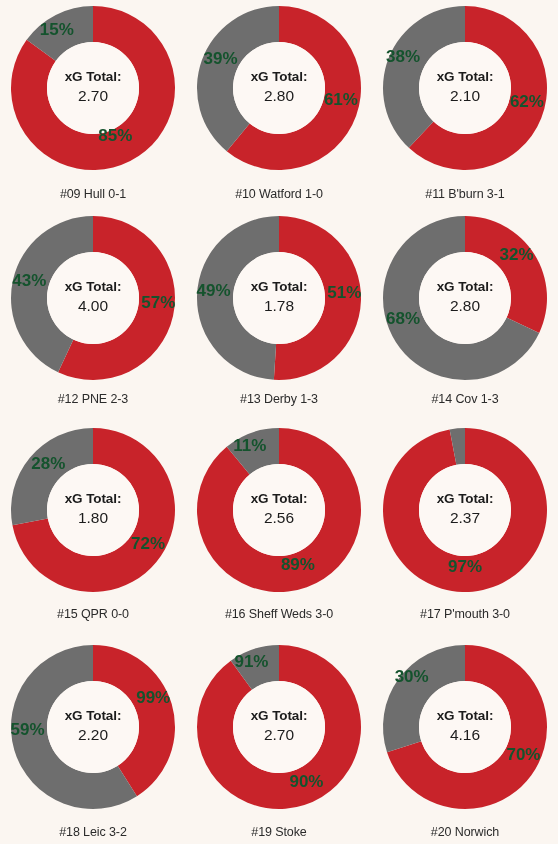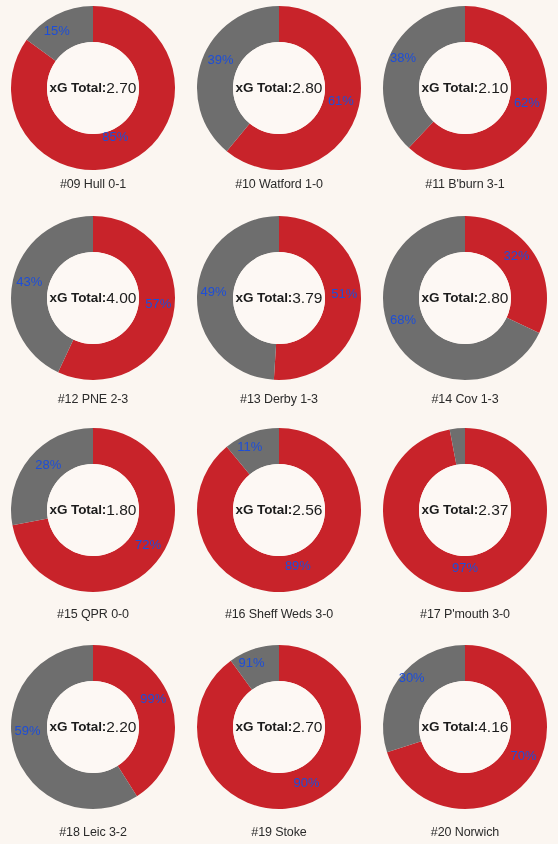--- a/index.html
+++ b/index.html
@@ -40,58 +40,58 @@
     height: 172px;
     overflow: visible;
   }
   .hole-label {
     position: absolute;
     left: 0;
     top: 0;
     width: 172px;
     height: 172px;
     display: flex;
-    flex-direction: row;
+    flex-direction: column;
     align-items: center;
     justify-content: center;
     pointer-events: none;
   }
   .hole-title {
     font-size: 13.5px;
     font-weight: bold;
     color: #1c1c1c;
     line-height: 1.25;
     letter-spacing: -0.1px;
   }
   .hole-value {
     font-size: 15.5px;
     font-weight: normal;
     color: #1c1c1c;
     line-height: 1.3;
   }
   .pct {
     position: absolute;
-    font-size: 13px;
-    font-weight: normal;
-    color: #1d4ed8;
+    font-size: 17px;
+    font-weight: bold;
+    color: #14532d;
     white-space: nowrap;
     transform: translate(-50%, -50%);
     pointer-events: none;
     text-shadow: none;
   }
   .caption {
     margin-top: 4px;
     font-size: 12.5px;
     color: #2b2b2b;
     text-align: center;
     white-space: nowrap;
     letter-spacing: -0.1px;
   }
   
-  .r0 .caption { margin-top: 3px; }
+  .r0 .caption { margin-top: 13px; }
   .r1 .caption { margin-top: 8px; }
   .r2 .caption { margin-top: 11px; }
   .r3 .caption { margin-top: 12px; }
   .r1 .donut-wrap { margin-top: 12px; }
   .r2 .donut-wrap { margin-top: 14px; }
   .r3 .donut-wrap { margin-top: 16px; }
 </style>
 </head>
 <body>
 
@@ -162,21 +162,21 @@
     </div>
     <div class="cell r1">
       <div class="donut-wrap">
         <svg class="donut-svg" viewBox="0 0 172 172">
           <path d="M 86 4 A 82 82 0 1 1 80.8511773985963 167.8381917311183 L 83.11163610165158 131.9092295077005 A 46 46 0 1 0 86 40 Z" fill="#c8232a"></path>
           <path d="M 80.8511773985963 167.8381917311183 A 82 82 0 0 1 85.99999999999999 4 L 85.99999999999999 40 A 46 46 0 0 0 83.11163610165158 131.9092295077005 Z" fill="#6e6e6e"></path>
           <circle cx="86" cy="86" r="46" fill="#fdf8f4"></circle>
         </svg>
         <div class="hole-label">
           <div class="hole-title">xG Total:</div>
-          <div class="hole-value">3.79</div>
+          <div class="hole-value">1.78</div>
         </div>
         <div class="pct" style="left: 88%; top: 47%; text-align: right;">51%</div>
         <div class="pct" style="left: 12%; top: 46%;">49%</div>
       </div>
       <div class="caption">#13 Derby 1-3</div>
     </div>
     <div class="cell r1">
       <div class="donut-wrap">
         <svg class="donut-svg" viewBox="0 0 172 172">
           <path d="M 86 4 A 82 82 0 0 1 160.19581830221358 120.91390190833596 L 127.6220444134369 105.58584741199334 A 46 46 0 0 0 86 40 Z" fill="#c8232a"></path>

